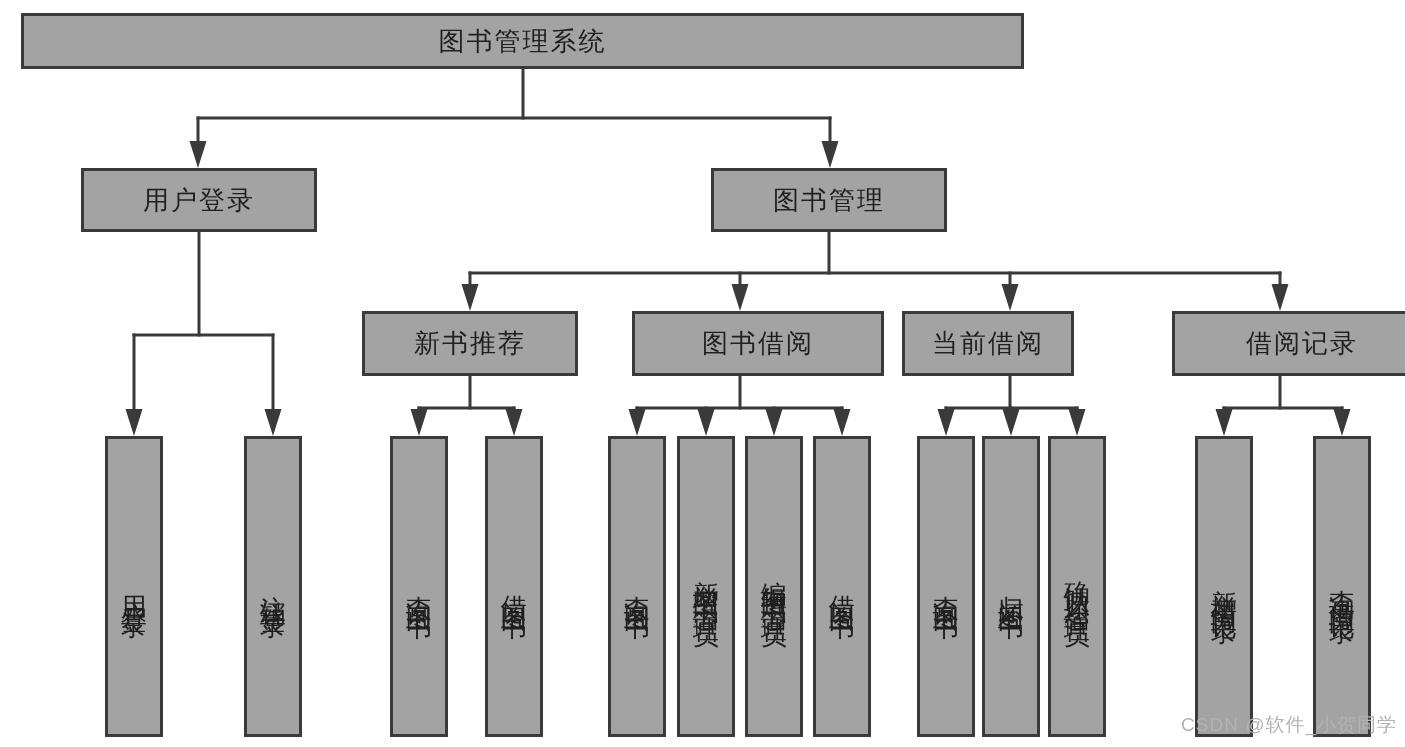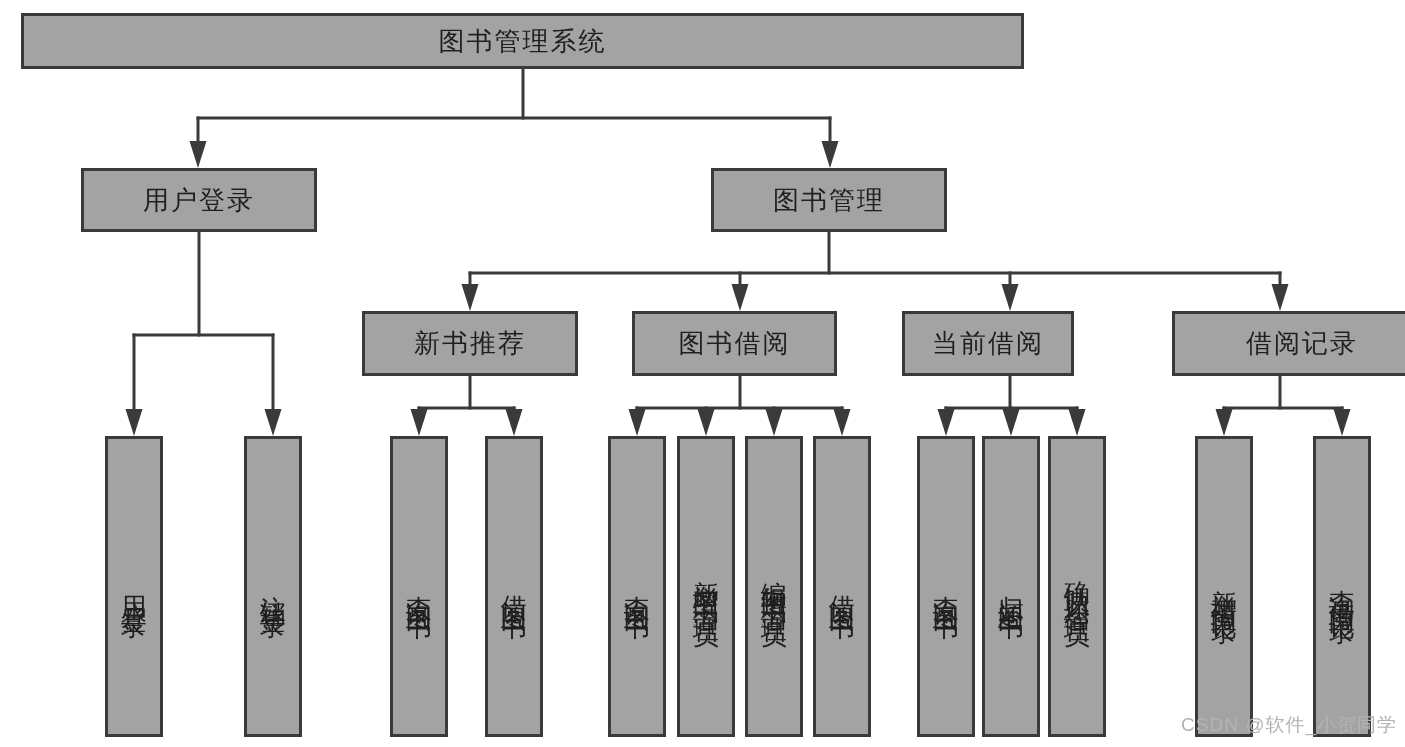--- a/index.html
+++ b/index.html
@@ -33,21 +33,21 @@
     font-size:26px;
     letter-spacing:6px;
     line-height:1.1;
     white-space:nowrap;
   }
   
   #n-root{left:21px;top:13px;width:1003px;height:56px;}
   #n-user-login{left:81px;top:168px;width:236px;height:64px;}
   #n-book-mgmt{left:711px;top:168px;width:236px;height:64px;text-align:right;}
   #n-new-book-rec{left:362px;top:311px;width:216px;height:65px;}
-  #n-book-borrow{left:632px;top:311px;width:205px;height:65px;}
+  #n-book-borrow{left:632px;top:311px;width:252px;height:65px;}
   #n-current-borrow{left:902px;top:311px;width:172px;height:65px;}
   #n-borrow-records{left:1172px;top:311px;width:260px;height:65px;}
   #l-login{left:105px;}
   #l-logout{left:244px;}
   #l-query1{left:390px;}
   #l-borrow1{left:485px;}
   #l-query2{left:608px;}
   #l-add-book{left:677px;}
   #l-edit-book{left:745px;}
   #l-borrow2{left:813px;}

